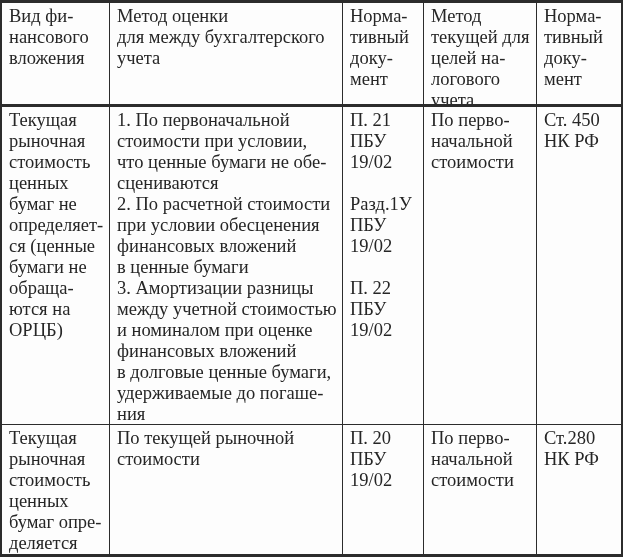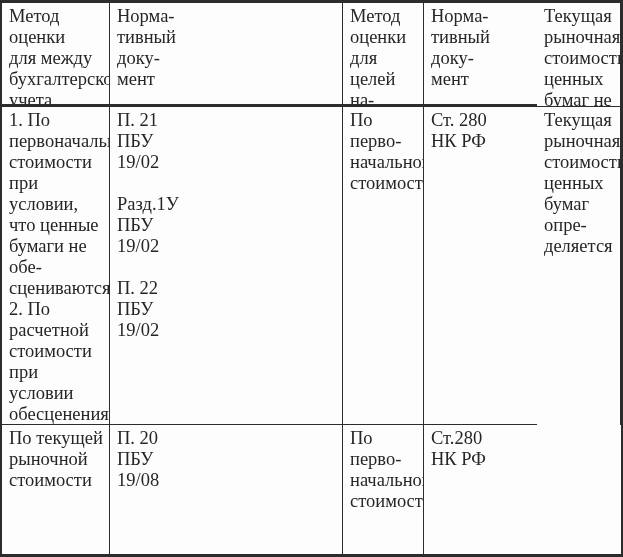--- a/index.html
+++ b/index.html
@@ -41,29 +41,32 @@
   .cell.last-col { border-right: none; }
   .cell.header { border-bottom: 3px solid #2c2c2c; }
   .cell.last-row { border-bottom: none; }
 </style>
 </head>
 <body>
 
 <div class="page">
   <div class="doc-table">
 
+    <div class="cell header">Вид фи-
+нансового
+вложения</div>
     <div class="cell header">Метод оценки
 для между бухгалтерского
 учета</div>
     <div class="cell header">Норма-
 тивный
 доку-
 мент</div>
     <div class="cell header">Метод
-оценки для
+текущей для
 целей на-
 логового
 учета</div>
     <div class="cell header last-col">Норма-
 тивный
 доку-
 мент</div>
 
     <div class="cell">Текущая
 рыночная
@@ -98,34 +101,34 @@
 Разд.1У
 ПБУ
 19/02
 
 П. 22
 ПБУ
 19/02</div>
     <div class="cell">По перво-
 начальной
 стоимости</div>
-    <div class="cell last-col">Ст. 280
+    <div class="cell last-col">Ст. 450
 НК РФ</div>
 
     <div class="cell last-row">Текущая
 рыночная
 стоимость
 ценных
 бумаг опре-
 деляется</div>
     <div class="cell last-row">По текущей рыночной
 стоимости</div>
     <div class="cell last-row">П. 20
 ПБУ
-19/08</div>
+19/02</div>
     <div class="cell last-row">По перво-
 начальной
 стоимости</div>
     <div class="cell last-row last-col">Ст.280
 НК РФ</div>
 
   </div>
 </div>
 
 </body></html>

